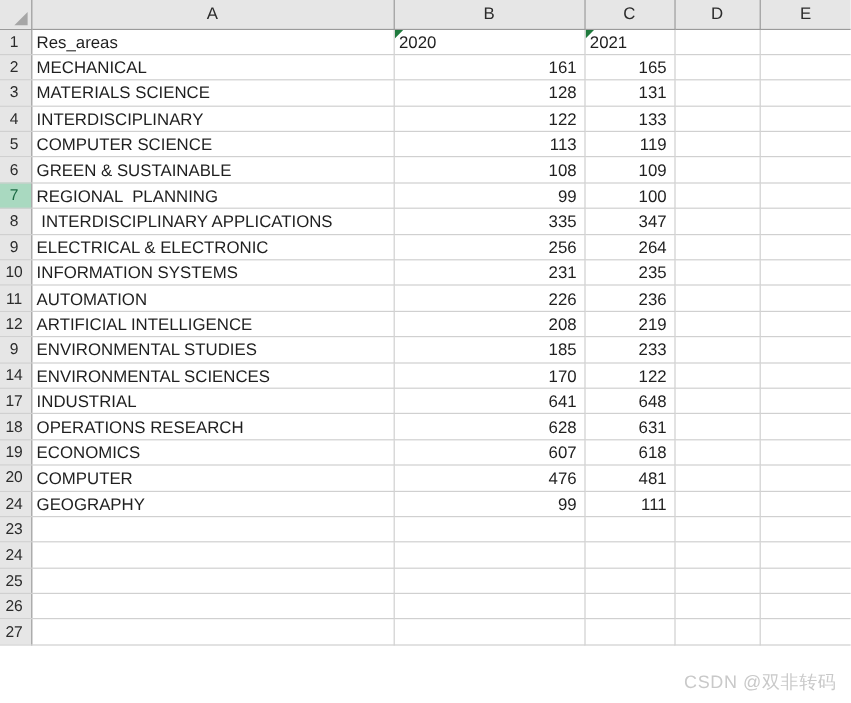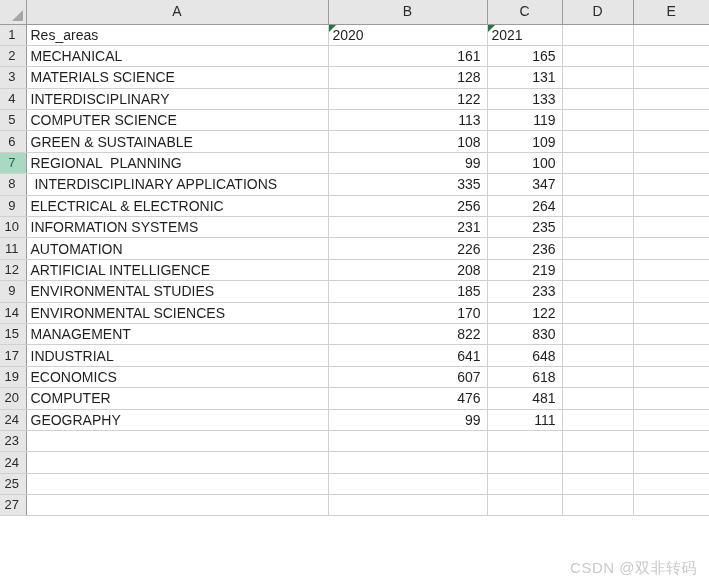--- a/index.html
+++ b/index.html
@@ -250,36 +250,36 @@
         </tr>
         <tr class="data-row">
           <td class="rowhead">14</td>
           <td class="cell txt">ENVIRONMENTAL SCIENCES</td>
           <td class="cell num">170</td>
           <td class="cell num">122</td>
           <td class="cell txt"></td>
           <td class="cell txt last"></td>
         </tr>
         <tr class="data-row">
-          <td class="rowhead">15</td>
-          <td class="cell txt">MANAGEMENT</td>
-          <td class="cell num">822</td>
-          <td class="cell num">830</td>
-          <td class="cell txt"></td>
-          <td class="cell txt last"></td>
-        </tr>
-        <tr class="data-row">
           <td class="rowhead">17</td>
           <td class="cell txt">INDUSTRIAL</td>
           <td class="cell num">641</td>
           <td class="cell num">648</td>
           <td class="cell txt"></td>
           <td class="cell txt last"></td>
         </tr>
         <tr class="data-row">
+          <td class="rowhead">18</td>
+          <td class="cell txt">OPERATIONS RESEARCH</td>
+          <td class="cell num">628</td>
+          <td class="cell num">631</td>
+          <td class="cell txt"></td>
+          <td class="cell txt last"></td>
+        </tr>
+        <tr class="data-row">
           <td class="rowhead">19</td>
           <td class="cell txt">ECONOMICS</td>
           <td class="cell num">607</td>
           <td class="cell num">618</td>
           <td class="cell txt"></td>
           <td class="cell txt last"></td>
         </tr>
         <tr class="data-row">
           <td class="rowhead">20</td>
           <td class="cell txt">COMPUTER</td>
@@ -314,20 +314,28 @@
         </tr>
         <tr class="data-row">
           <td class="rowhead">25</td>
           <td class="cell txt"></td>
           <td class="cell num"></td>
           <td class="cell num"></td>
           <td class="cell txt"></td>
           <td class="cell txt last"></td>
         </tr>
         <tr class="data-row">
+          <td class="rowhead">26</td>
+          <td class="cell txt"></td>
+          <td class="cell num"></td>
+          <td class="cell num"></td>
+          <td class="cell txt"></td>
+          <td class="cell txt last"></td>
+        </tr>
+        <tr class="data-row">
           <td class="rowhead">27</td>
           <td class="cell txt"></td>
           <td class="cell num"></td>
           <td class="cell num"></td>
           <td class="cell txt"></td>
           <td class="cell txt last"></td>
         </tr>
       </tbody>
   </table>
 

